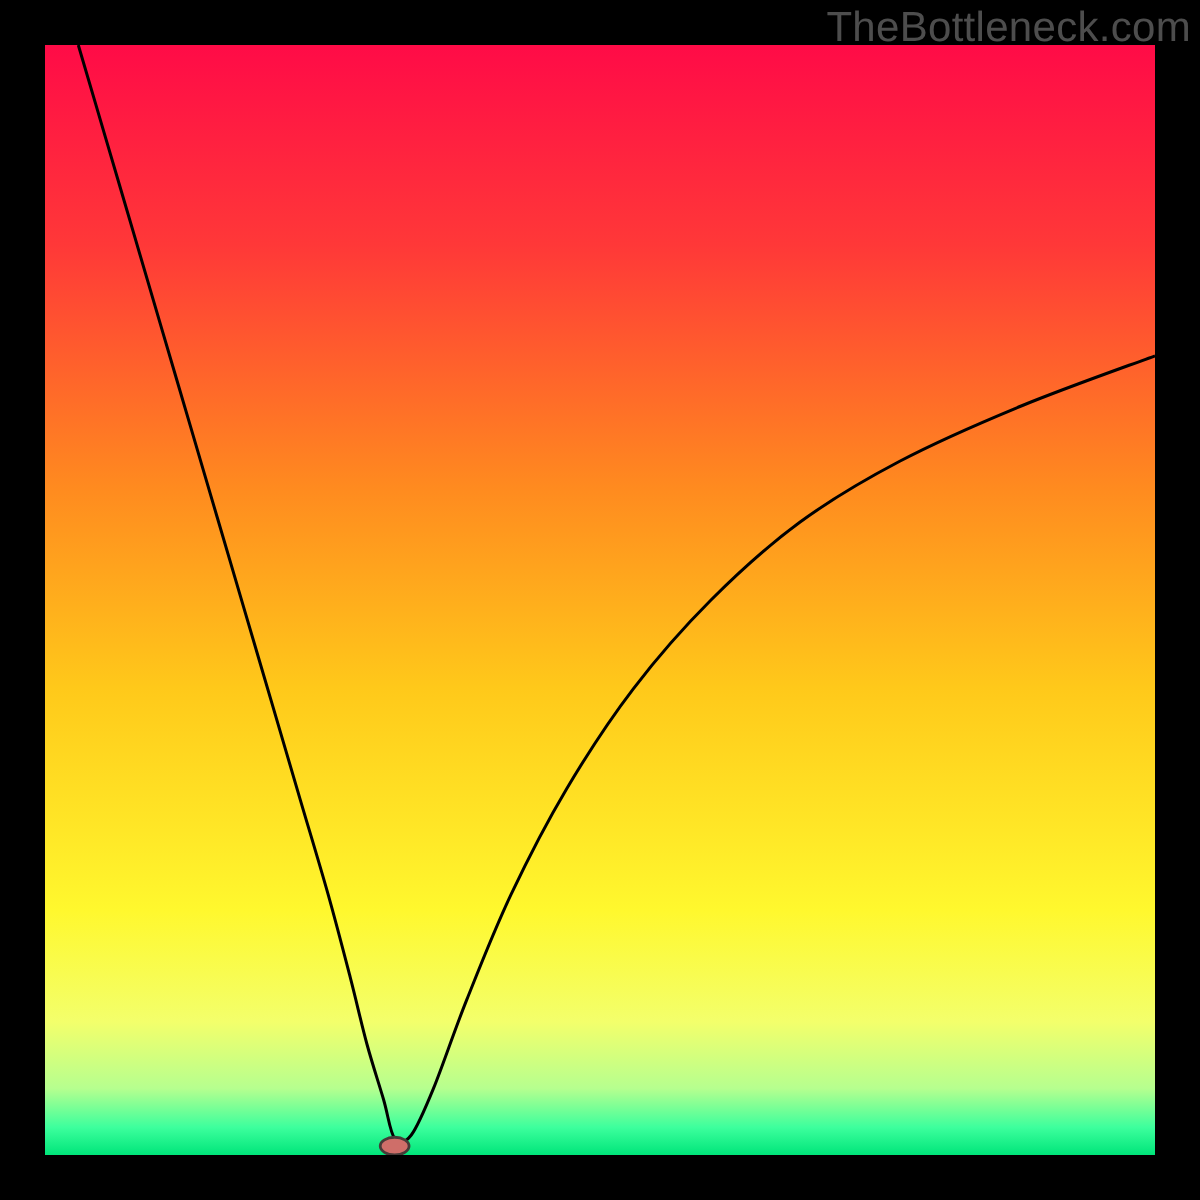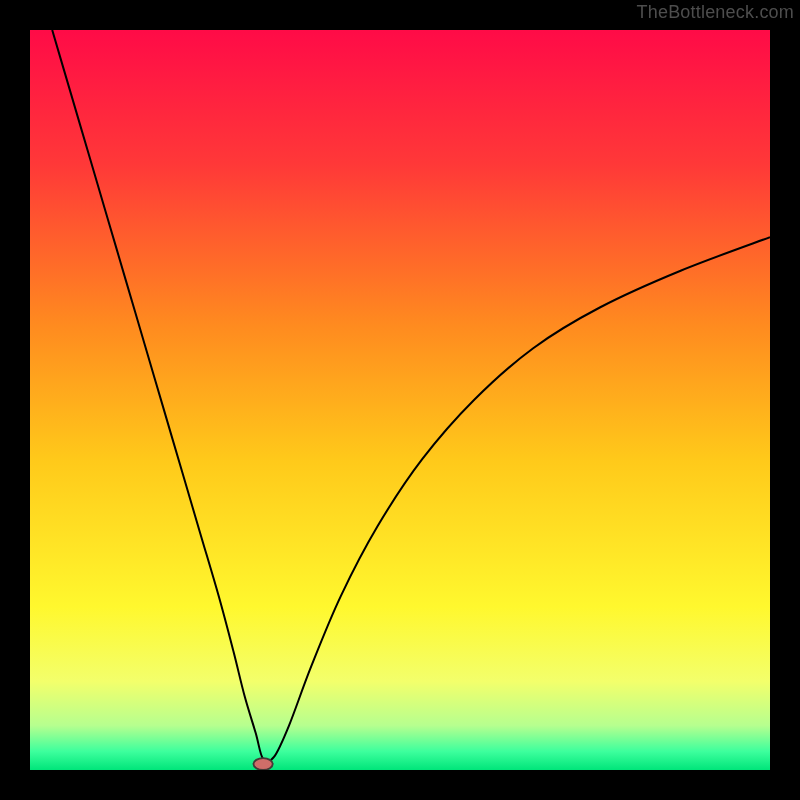--- a/index.html
+++ b/index.html
@@ -23,21 +23,21 @@
     top: 30px;
     width: 740px;
     height: 740px;
     overflow: hidden;
   }
   .watermark {
     position: absolute;
     top: 2px;
     right: 6px;
     color: #4d4d4d;
-    font-size: 18px;
+    font-size: 28px;
     letter-spacing: 0.2px;
     font-weight: 400;
     user-select: none;
   }
   svg { display: block; }
 </style>
 </head>
 <body>
 
 <div class="frame">

